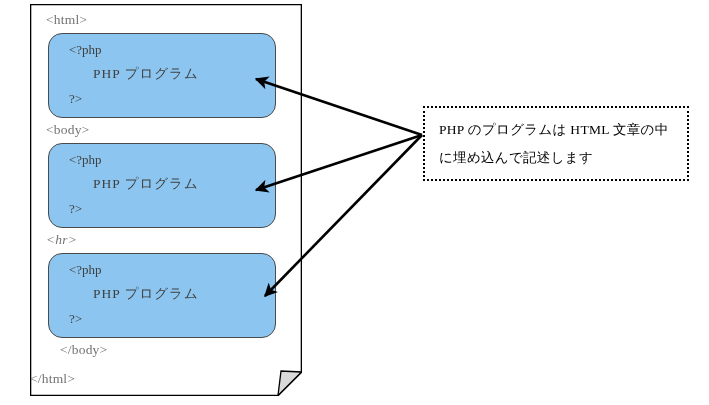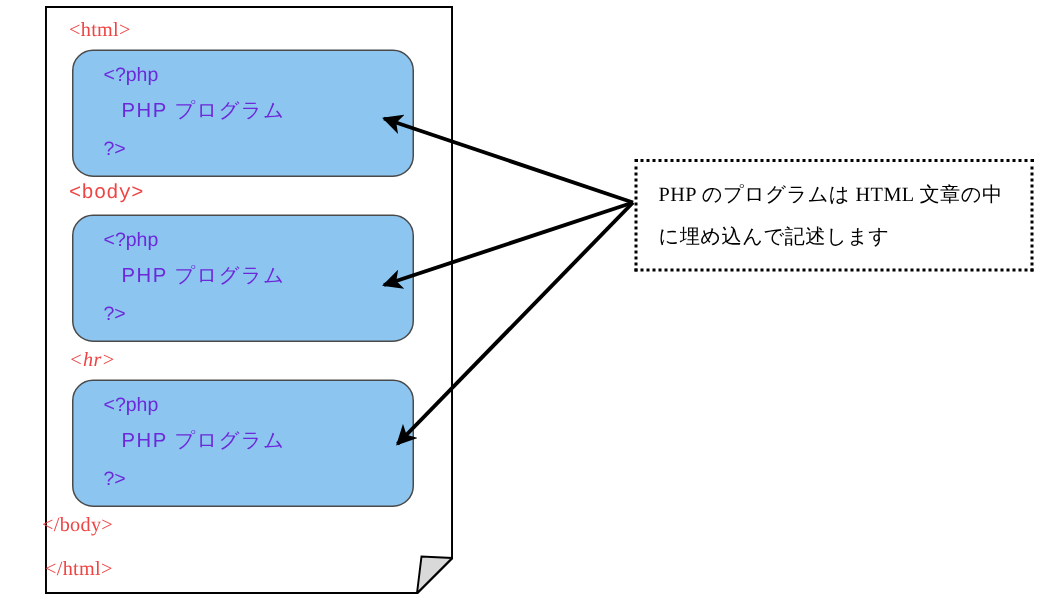--- a/index.html
+++ b/index.html
@@ -30,42 +30,42 @@
     width: 272px;
     height: 392px;
   }
   #page-shape svg { display: block; }
 
   
   .tag-label {
     position: absolute;
     font-family: "Liberation Serif", "DejaVu Serif", serif;
     font-size: 13.5px;
-    color: #ef4444;
+    color: #737373;
     white-space: nowrap;
     letter-spacing: 0.2px;
   }
 
   
   .php-box {
     position: absolute;
     background: #8CC6F0;
     border: 1px solid #4a4a4a;
     border-radius: 14px;
     box-sizing: border-box;
   }
   .php-line {
     position: absolute;
-    font-family: Liberation Sans, sans-serif;
+    font-family: Liberation Serif, serif;
     font-size: 13px;
-    color: #6d28d9;
+    color: #404040;
     white-space: nowrap;
   }
   .php-open  { left: 20px; top: 8px;  font-size: 13px; }
-  .php-body  { left: 32px; top: 31px; font-size: 13.5px; letter-spacing: 1px; }
+  .php-body  { left: 44px; top: 31px; font-size: 13.5px; letter-spacing: 1px; }
   .php-close { left: 20px; top: 57px; font-size: 13px; }
 
   
   #arrows {
     position: absolute;
     left: 0; top: 0;
     width: 709px;
     height: 405px;
     pointer-events: none;
   }
@@ -100,25 +100,25 @@
 
   <div id="page-shape">
     <svg width="272" height="392" viewBox="0 0 272 392" xmlns="http://www.w3.org/2000/svg">
       <path d="M0.5,0.5 L271.5,0.5 L271.5,368 L248,391.5 L0.5,391.5 Z" fill="#ffffff" stroke="#000000" stroke-width="1.6"></path>
       <path d="M271.5,368 L248,391.5 L251,367 Z" fill="#d9d9d9" stroke="#000000" stroke-width="1.3"></path>
     </svg>
   </div>
 
   <div class="tag-label" style="left:46px; top:12px;">&lt;html&gt;</div>
 
-  <div class="tag-label" style="left:46px; top:122px;font-family:Liberation Mono, monospace;">&lt;body&gt;</div>
+  <div class="tag-label" style="left:46px; top:122px;">&lt;body&gt;</div>
 
   <div class="tag-label" style="left:46px; top:232px;font-style:italic;">&lt;hr&gt;</div>
 
-  <div class="tag-label" style="left:28px; top:342px;">&lt;/body&gt;</div>
+  <div class="tag-label" style="left:60px; top:342px;">&lt;/body&gt;</div>
 
   <div class="tag-label" style="left:30px; top:371px;">&lt;/html&gt;</div>
 
   <div class="php-box" style="left:48px; top:33px; width:228px; height:85px;">
     <span class="php-line php-open">&lt;?php</span>
     <span class="php-line php-body">PHP プログラム</span>
     <span class="php-line php-close">?&gt;</span>
   </div>
 
   <div class="php-box" style="left:48px; top:143px; width:228px; height:85px;">

